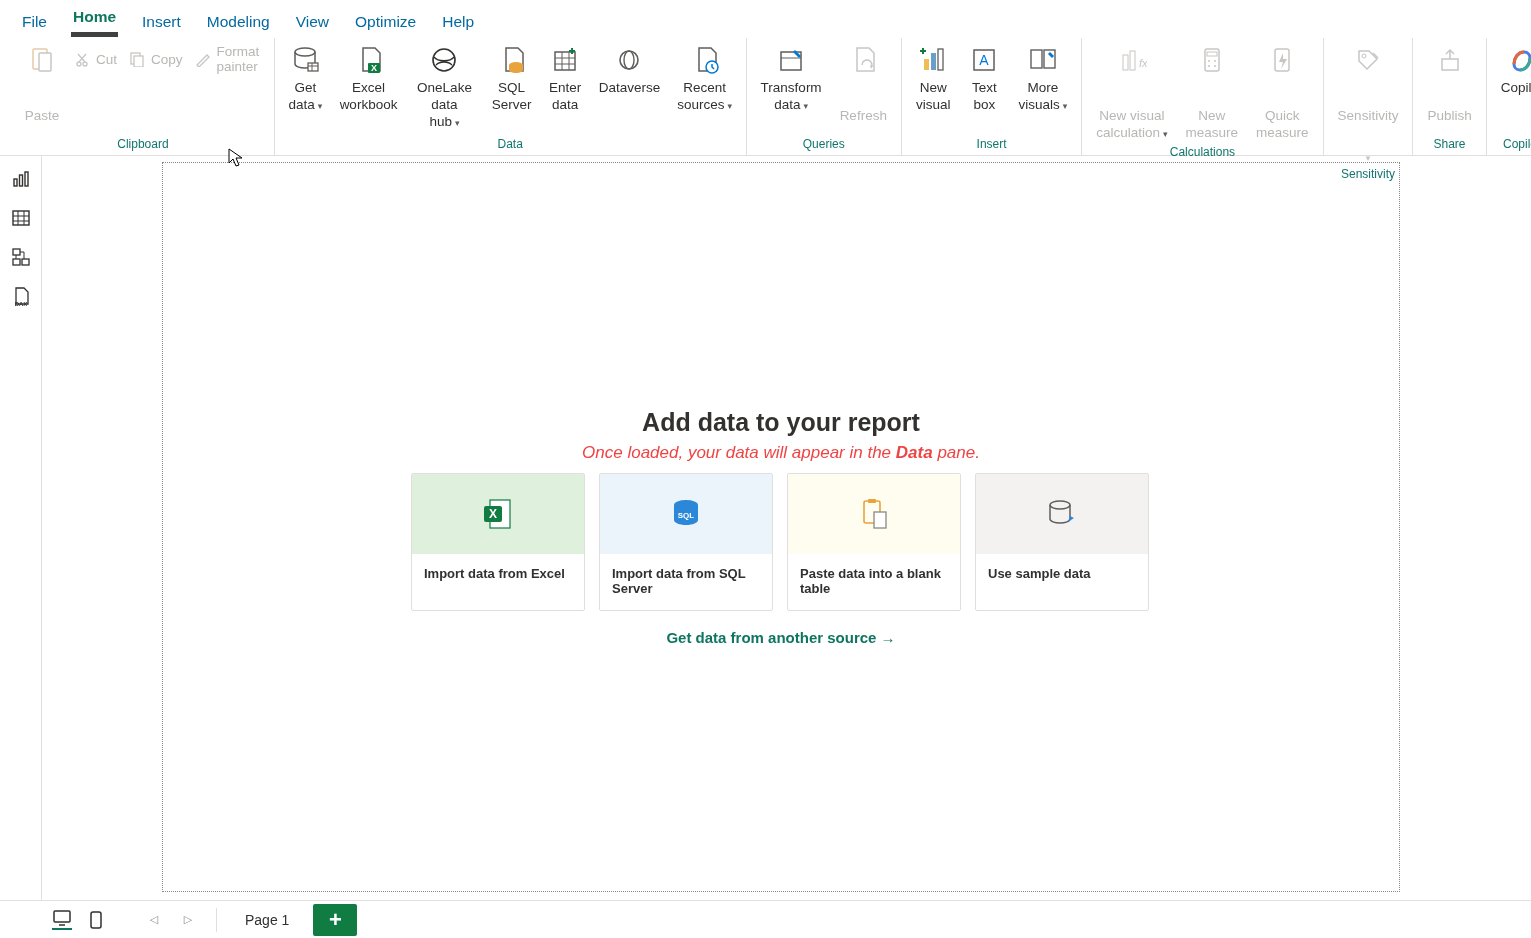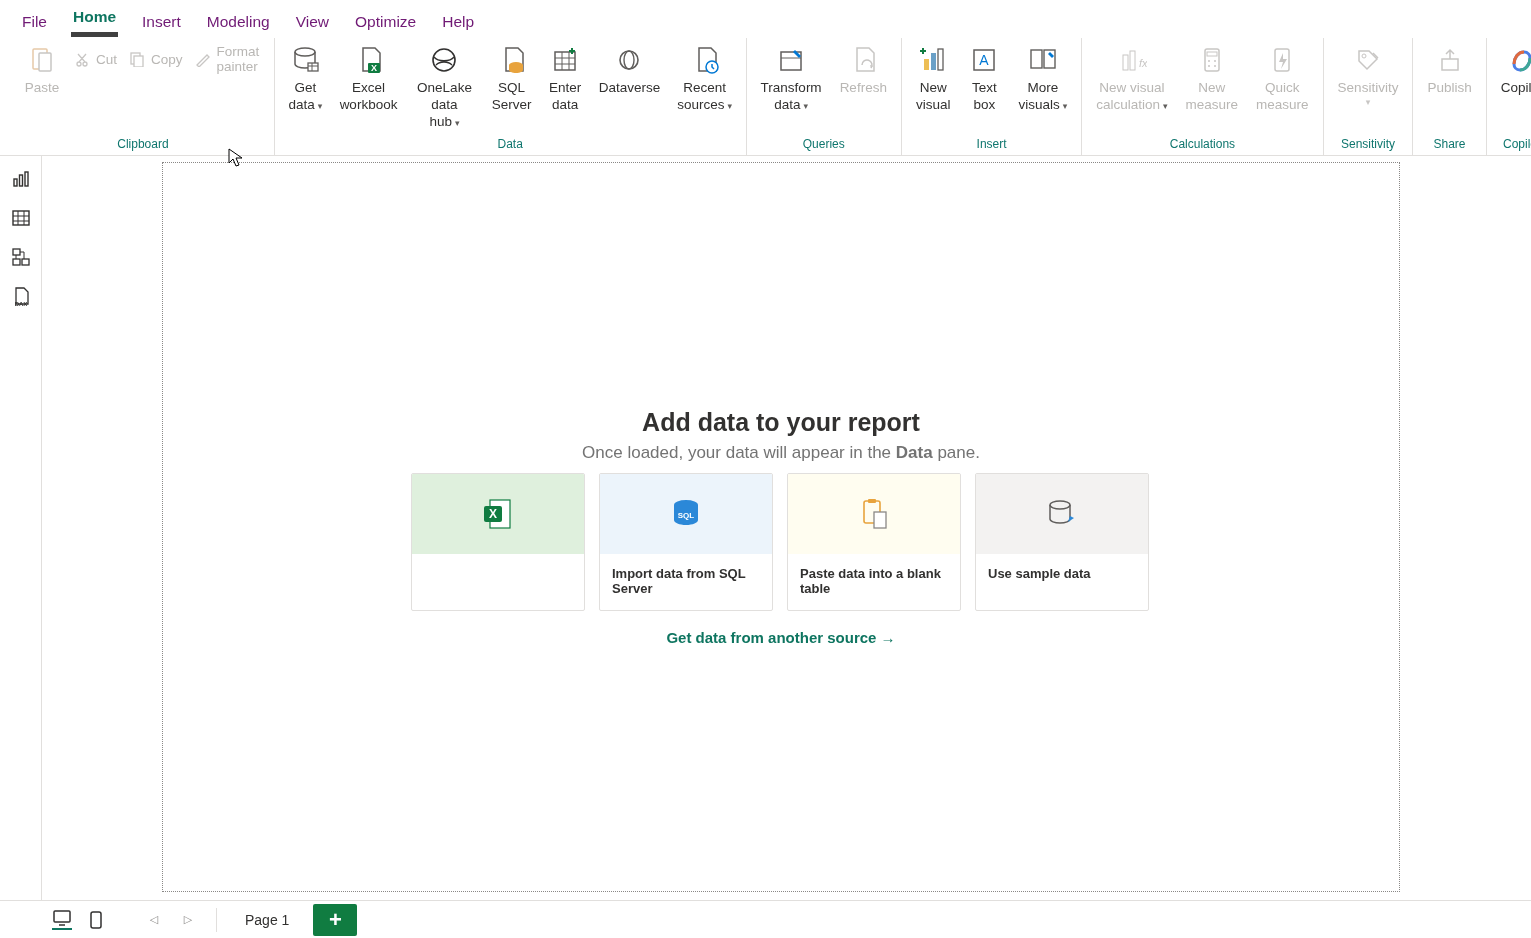--- a/index.html
+++ b/index.html
@@ -1,41 +1,41 @@
 <!DOCTYPE html>
 <html><head>
 <meta charset="utf-8">
 <style>
   * { box-sizing: border-box; }
   html, body { margin:0; padding:0; font-family: "Segoe UI", Arial, sans-serif; font-size:14px; color:#323130; background:#fff; width:1531px; height:938px; overflow:hidden;}
   .menubar { height:38px; display:flex; align-items:flex-end; gap:22px; padding:0 20px; border-bottom:1px solid transparent;}
-  .menubar .tab { padding:8px 2px 6px 2px; font-size:15.5px; cursor:pointer; color:#701a75;}
+  .menubar .tab { padding:8px 2px 6px 2px; font-size:15.5px; cursor:pointer; color:#0369a1;}
   .menubar .tab.active { color:#0e7560; font-weight:600; border-bottom:5px solid #404040;}
   .ribbon { height:118px; display:flex; border-bottom:1px solid #e1dfdd; padding:0 0 0 12px; background:#fff;}
   .group { border-right:1px solid #e1dfdd; padding:2px 8px 0 8px; display:flex; flex-direction:column; align-items:center;}
   .group:last-child { border-right:none;}
   .group-items { display:flex; gap:6px; flex:1; align-items:flex-start;}
   .group-label { font-size:12px; color:#0f766e; padding:3px 0 4px 0; text-align:center;}
   .big-btn { display:flex; flex-direction:column; align-items:center; justify-content:flex-start; width:auto; min-width:44px; padding:4px 6px 0 6px; cursor:pointer; text-align:center; line-height:1.25; font-size:13.5px;}
-  .big-btn.disabled { color:#b9b7b4; cursor:default;}
+  .big-btn.disabled { color:#b9b7b4; cursor:default;gap:28px;}
   .big-btn .ic { width:32px; height:32px; display:flex; align-items:center; justify-content:center; margin-bottom:4px;}
   .caret-down::after{ content:"\25BE"; font-size:9px; margin-left:3px; color:#605e5c;}
   .small-list { display:flex; flex-direction:row; gap:4px; padding-top:2px;}
   .small-btn { display:flex; align-items:center; gap:6px; font-size:13.5px; cursor:pointer; padding:2px 4px;}
   .small-btn.disabled { color:#b9b7b4; cursor:default;}
   .small-btn .sic { width:16px; height:16px; display:flex; align-items:center; justify-content:center;}
   
   .workspace { position:absolute; top:156px; bottom:38px; left:0; right:131px; display:flex;}
   .leftbar { width:42px; background:#fff; border-right:1px solid #e1dfdd; display:flex; flex-direction:column; align-items:center; gap:17px; padding-top:12px;}
   .leftbar .lb { width:22px; height:22px; cursor:pointer; display:flex; align-items:center; justify-content:center;}
   .canvas-wrap { flex:1; position:relative; padding:0 10px;}
   .canvas { position:absolute; left:120px; right:0; top:6px; bottom:8px; border:1.5px dotted #8a8886;}
   .placeholder { position:absolute; left:50%; top:50%; transform:translate(-50%,-50%); width:740px; text-align:center;}
   .ph-title { font-size:25px; font-weight:600; margin-bottom:6px;}
-  .ph-sub { font-size:17px; color:#737373; margin-bottom:10px;}
+  .ph-sub { font-size:17px; color:#ef4444; margin-bottom:10px;font-style:italic;}
   .ph-sub b { font-weight:600;}
   .cards { display:flex; gap:14px;}
   .card { width:174px; border:1px solid #e1dfdd; border-radius:2px; overflow:hidden; text-align:left; cursor:pointer; background:#fff;}
   .card .ct { height:80px; display:flex; align-items:center; justify-content:center;}
   .card .cb { padding:12px 12px 14px 12px; font-size:13px; font-weight:600;}
   .c1 .ct{ background:#dff0dd;}
   .c2 .ct{ background:#ecf4fb;}
   .c3 .ct{ background:#fffdf0;}
   .c4 .ct{ background:#f3f2f1;}
   .alt-link { margin-top:18px; font-size:15px; font-weight:600; color:#0e7560; cursor:pointer;}
@@ -391,20 +391,21 @@
         </div>
         <div class="cards">
           <div class="card c1">
             <div class="ct">
                 <svg width="36" height="36">
                   <rect x="10" y="4" width="20" height="28" fill="#fff" stroke="#107c41" stroke-width="1.2"></rect>
                   <rect x="4" y="10" width="18" height="16" rx="2" fill="#107c41"></rect>
                   <text x="13" y="22" text-anchor="middle" fill="#fff" font-size="12" font-weight="700">X</text>
                 </svg>
               </div>
+            <div class="cb">Import data from Excel</div>
           </div>
           <div class="card c2">
             <div class="ct">
                 <svg width="36" height="36">
                   <ellipse cx="18" cy="9" rx="12" ry="5" fill="#2b88d8"></ellipse>
                   <path d="M6 9v15c0 2.8 5.4 5 12 5s12-2.2 12-5V9" fill="#2b88d8"></path>
                   <text x="18" y="22" text-anchor="middle" fill="#fff" font-size="8" font-weight="700">SQL</text>
                 </svg>
               </div>
             <div class="cb">Import data from SQL Server</div>

